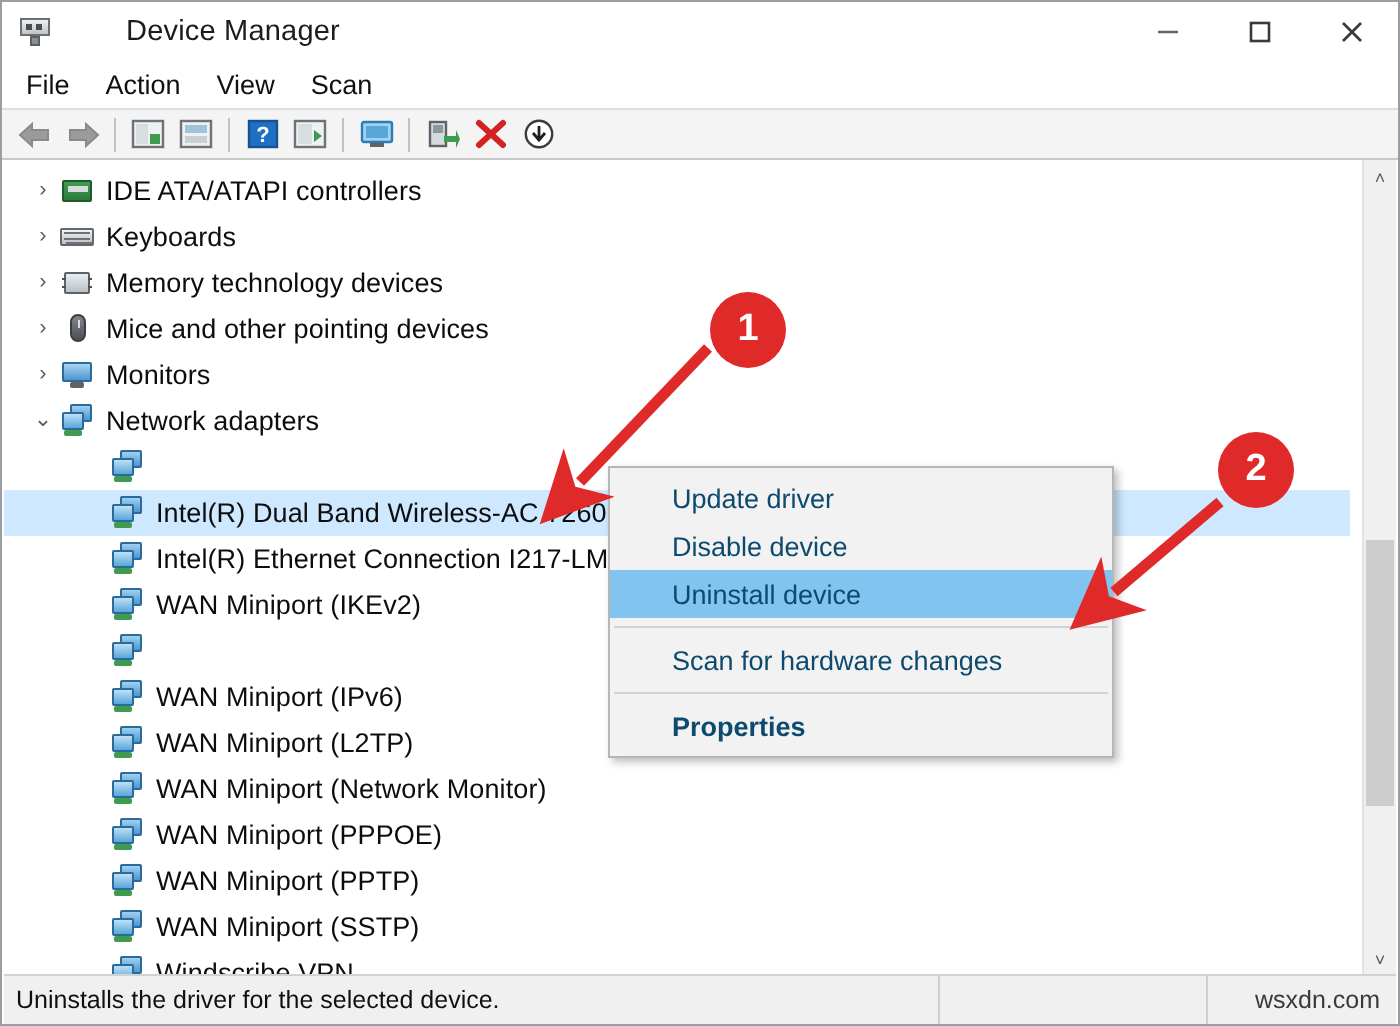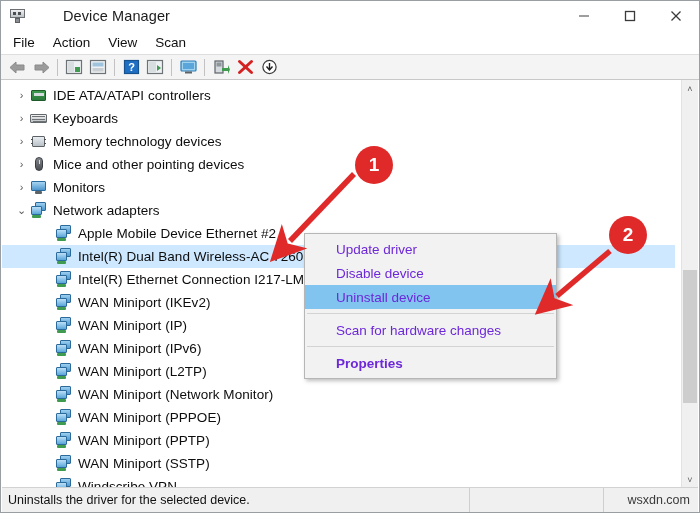--- a/index.html
+++ b/index.html
@@ -346,21 +346,21 @@
     padding: 3px 0;
     box-sizing: border-box;
     z-index: 40;
   }
   .ctxitem {
     height: 24px;
     display: flex;
     align-items: center;
     padding-left: 31px;
     font-size: 13.5px;
-    color: #6d28d9;
+    color: #0c4a6e;
     white-space: nowrap;
   }
   .ctxitem.hl { background: #82c4f0; }
   .ctxitem.bold { font-weight: bold; }
   .ctxsep {
     height: 1px;
     background: #d3d3d3;
     margin: 4px 2px 4px 2px;
   }
   .badge {
@@ -533,21 +533,20 @@
           </div>
           <div class="lbl">Network adapters</div>
         </div>
         <div class="row lvl1">
           <div class="chev">›</div>
           <div class="ico ic-net">
             <div class="back"></div>
             <div class="front"></div>
             <div class="base"></div>
           </div>
-          <div class="lbl">Apple Mobile Device Ethernet #2</div>
         </div>
         <div class="row lvl1 sel">
           <div class="chev">›</div>
           <div class="ico ic-net">
             <div class="back"></div>
             <div class="front"></div>
             <div class="base"></div>
           </div>
           <div class="lbl">Intel(R) Dual Band Wireless-AC 7260</div>
         </div>
@@ -569,21 +568,20 @@
           </div>
           <div class="lbl">WAN Miniport (IKEv2)</div>
         </div>
         <div class="row lvl1">
           <div class="chev">›</div>
           <div class="ico ic-net">
             <div class="back"></div>
             <div class="front"></div>
             <div class="base"></div>
           </div>
-          <div class="lbl">WAN Miniport (IP)</div>
         </div>
         <div class="row lvl1">
           <div class="chev">›</div>
           <div class="ico ic-net">
             <div class="back"></div>
             <div class="front"></div>
             <div class="base"></div>
           </div>
           <div class="lbl">WAN Miniport (IPv6)</div>
         </div>

